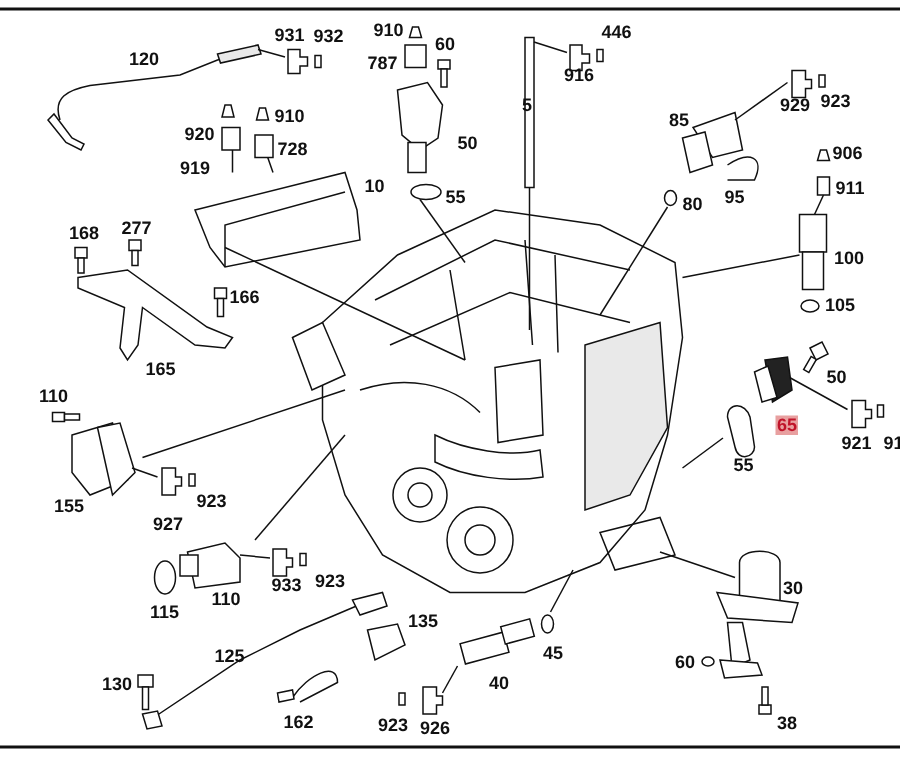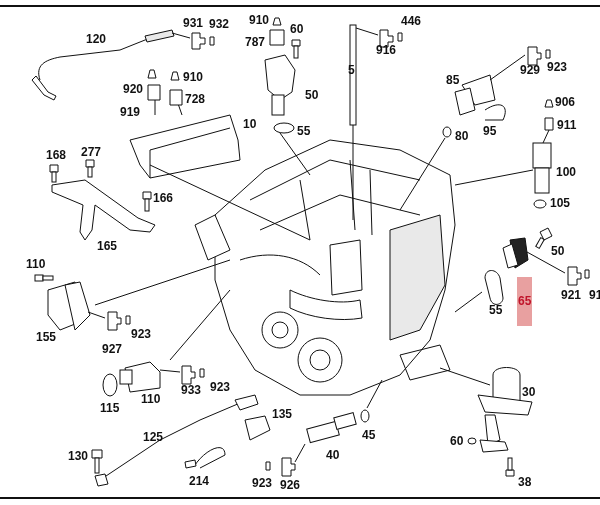--- a/index.html
+++ b/index.html
@@ -1,20 +1,20 @@
 <!DOCTYPE html>
 <html><head>
 <meta charset="utf-8">
 <style>
   html,body{margin:0;padding:0;background:#fff;}
   body{width:600px;height:505px;overflow:hidden;position:relative;font-family:"Liberation Sans",sans-serif;}
   #stage{position:absolute;left:0;top:0;width:600px;height:505px;}
   .rule{position:absolute;left:0;width:600px;height:2px;background:#111;}
   .lbl{position:absolute;font-family:"Liberation Sans",sans-serif;font-weight:bold;font-size:12px;color:#111;line-height:13px;white-space:nowrap;cursor:pointer;}
-  .lbl.hl{background:#e8a0a0;color:#c0142a;padding:18px 1px;text-align:center;}
+  .lbl.hl{background:#e8a0a0;color:#c0142a;padding:0 1px;text-align:center;}
   svg{position:absolute;left:0;top:0;}
   .ln{stroke:#111;stroke-width:1;fill:none;}
   .pt{stroke:#111;stroke-width:1;fill:#fff;}
   .pt2{stroke:#111;stroke-width:1;fill:#e9e9e9;}
   .dk{fill:#222;stroke:#111;}
 </style>
 </head>
 <body>
 
 <div id="stage">
@@ -188,21 +188,21 @@
   <span class="lbl" style="left:489px;top:304px">55</span>
   <span class="lbl" style="left:561px;top:289px">921</span>
   <span class="lbl" style="left:589px;top:289px">91</span>
   <span class="lbl" style="left:141px;top:393px">110</span>
   <span class="lbl" style="left:100px;top:402px">115</span>
   <span class="lbl" style="left:181px;top:384px">933</span>
   <span class="lbl" style="left:210px;top:381px">923</span>
   <span class="lbl" style="left:143px;top:431px">125</span>
   <span class="lbl" style="left:68px;top:450px">130</span>
   <span class="lbl" style="left:272px;top:408px">135</span>
-  <span class="lbl" style="left:189px;top:475px">214</span>
+  <span class="lbl" style="left:189px;top:475px">162</span>
   <span class="lbl" style="left:252px;top:477px">923</span>
   <span class="lbl" style="left:280px;top:479px">926</span>
   <span class="lbl" style="left:326px;top:449px">40</span>
   <span class="lbl" style="left:362px;top:429px">45</span>
   <span class="lbl" style="left:522px;top:386px">30</span>
   <span class="lbl" style="left:450px;top:435px">60</span>
   <span class="lbl" style="left:518px;top:476px">38</span>
 </div>
 
 </body></html>

